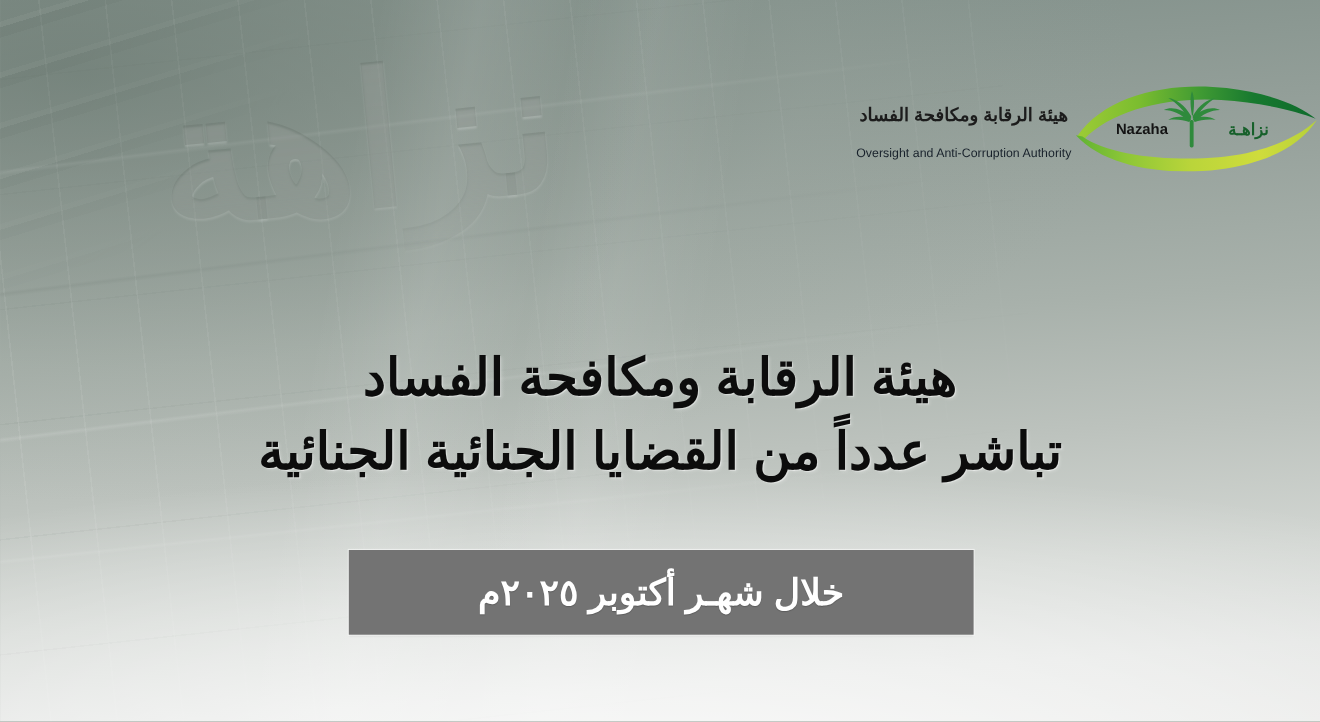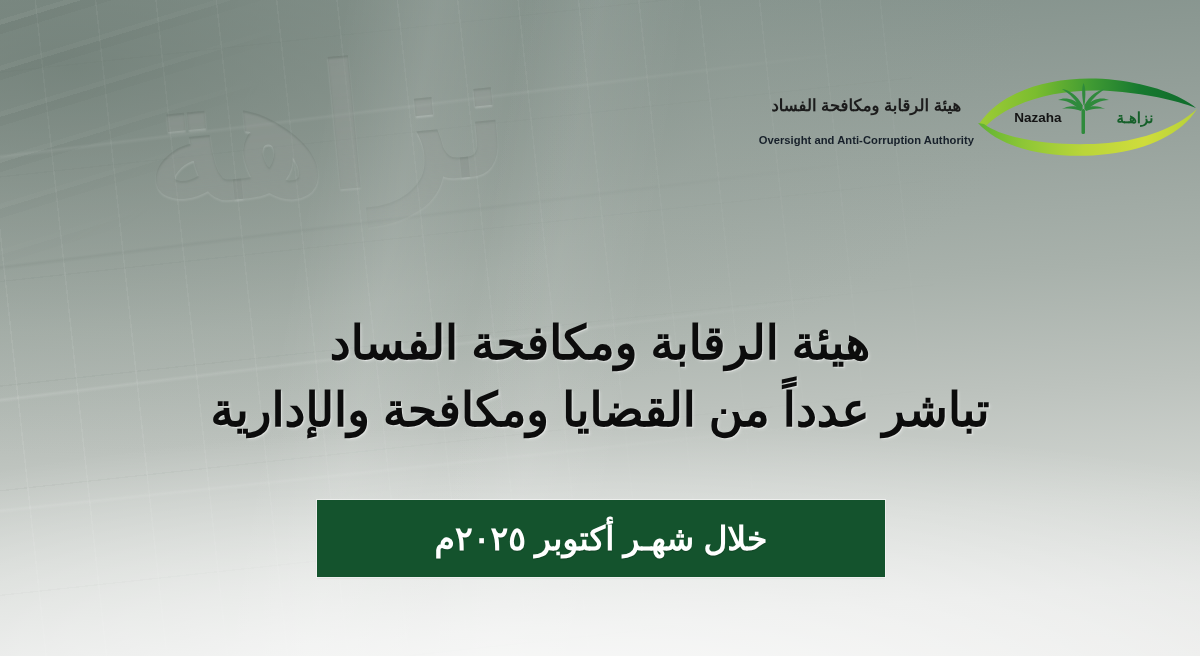--- a/index.html
+++ b/index.html
@@ -178,21 +178,21 @@
   .logo-ar {
     font-size: 16.5px;
     font-weight: 700;
     color: #1c1c1c;
     letter-spacing: 0.02em;
     white-space: nowrap;
   }
   .logo-en {
     margin-top: 21px;
     font-size: 11.2px;
-    font-weight: 700;
+    font-weight: 400;
     color: #17202a;
     letter-spacing: 0.004em;
     white-space: nowrap;
     direction: ltr;
   }
 
   
   .headline {
     position: absolute;
     left: 0;
@@ -215,21 +215,21 @@
     margin-top: 6px;
   }
 
   
   .banner {
     position: absolute;
     left: 317px;
     top: 500px;
     width: 568px;
     height: 77px;
-    background: #14532d;
+    background: #737373;
     display: flex;
     align-items: center;
     justify-content: center;
     box-shadow:
       0 0 0 1px rgba(255,255,255,0.55),
       0 1px 2px rgba(0,0,0,0.10);
   }
   .banner-text {
     color: #ffffff;
     font-size: 33px;
@@ -297,20 +297,20 @@
     </svg>
 
     <div class="logo-captions">
       <div class="logo-ar">هيئة الرقابة ومكافحة الفساد</div>
       <div class="logo-en">Oversight and Anti-Corruption Authority</div>
     </div>
   </div>
 
   <div class="headline">
     <div class="headline-line">هيئة الرقابة ومكافحة الفساد</div>
-    <div class="headline-line">تباشر عدداً من القضايا ومكافحة والإدارية</div>
+    <div class="headline-line">تباشر عدداً من القضايا الجنائية الجنائية</div>
   </div>
 
   <div class="banner">
     <span class="banner-text">خلال شهـر أكتوبر ٢٠٢٥م</span>
   </div>
 
 </div>
 
 </body></html>

